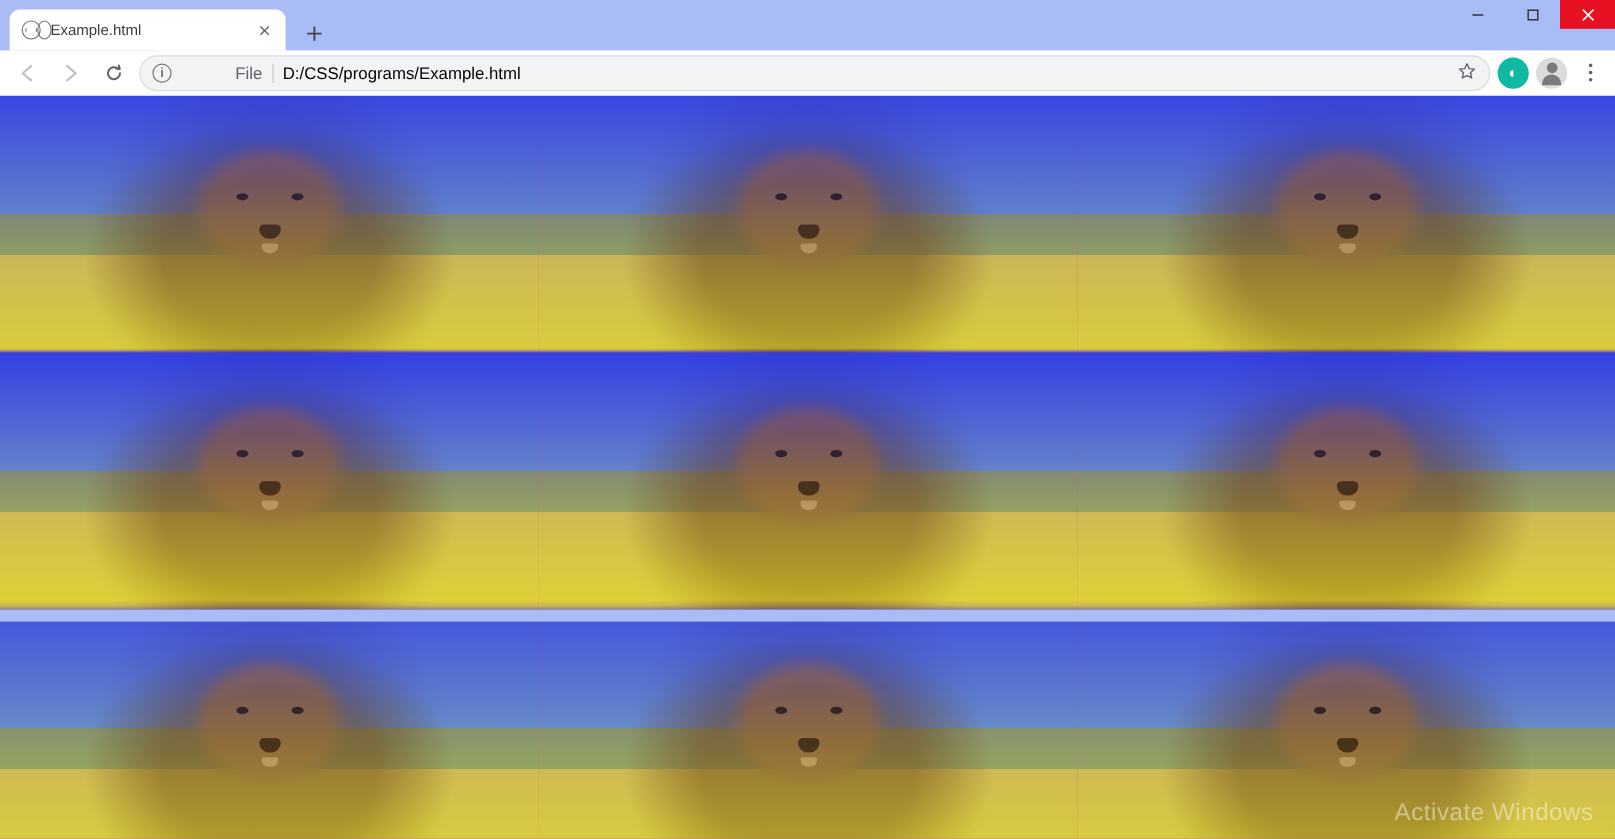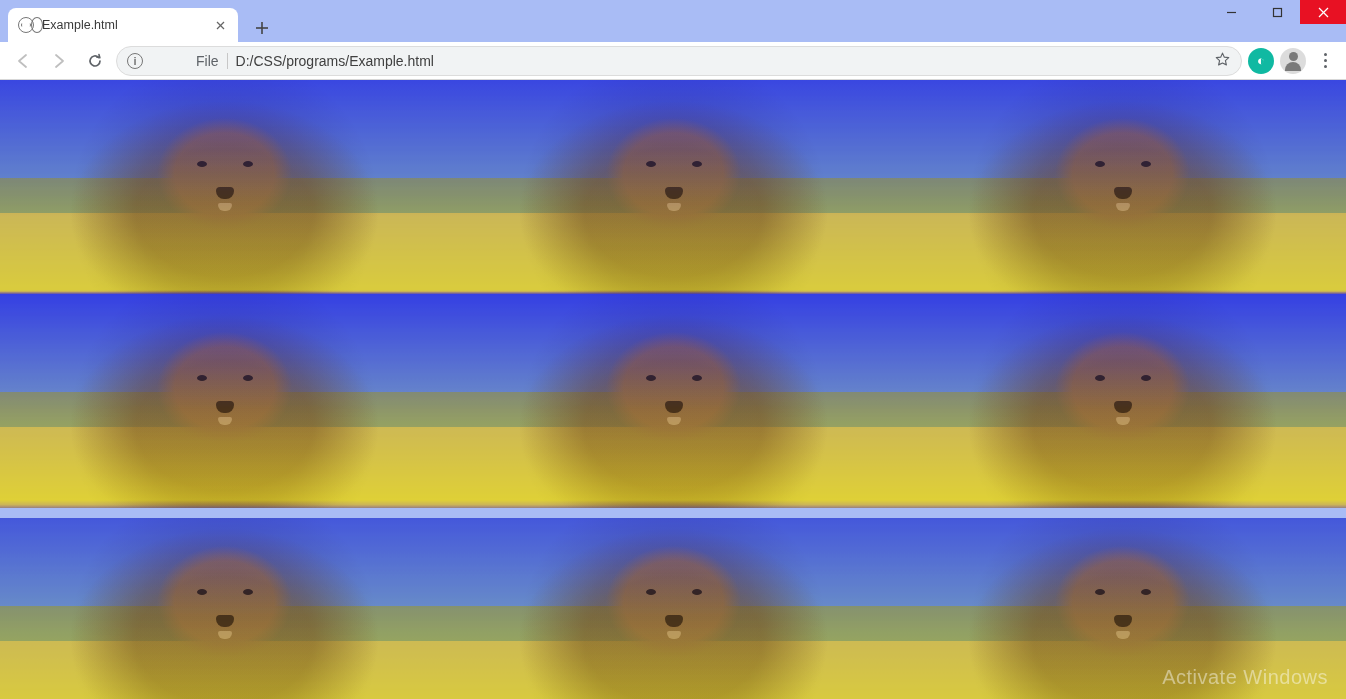--- a/index.html
+++ b/index.html
@@ -68,21 +68,21 @@
     flex:1; height:30px; border:1px solid #dcdcdc; border-radius:16px;
     display:flex; align-items:center; padding:0 10px; gap:8px; color:#333;
     font-size:14px; background:#f1f3f4;
   }
   .omnibox .info-icon {
     width:16px; height:16px; border:1.4px solid #777; border-radius:50%;
     display:flex; align-items:center; justify-content:center; font-size:11px; font-weight:bold; color:#777;
   }
   .omnibox .file-label { color:#5f6368;margin-left:45px; }
   .omnibox .sep { width:1px; height:16px; background:#c7c7c7; }
-  .omnibox .url { color:#404040; font-size:14px; }
+  .omnibox .url { color:#000000; font-size:14px; }
   .omnibox .star { margin-left:auto; color:#5f6368; }
   .ext-badge {
     width:26px; height:26px; border-radius:50%; background:#10b9a2;
     display:flex; align-items:center; justify-content:center; color:#fff; font-size:13px;
   }
   .profile {
     width:26px; height:26px; border-radius:50%; background:#dcdcdc; position:relative;
     display:flex; align-items:center; justify-content:center;
   }
   .profile::before{

